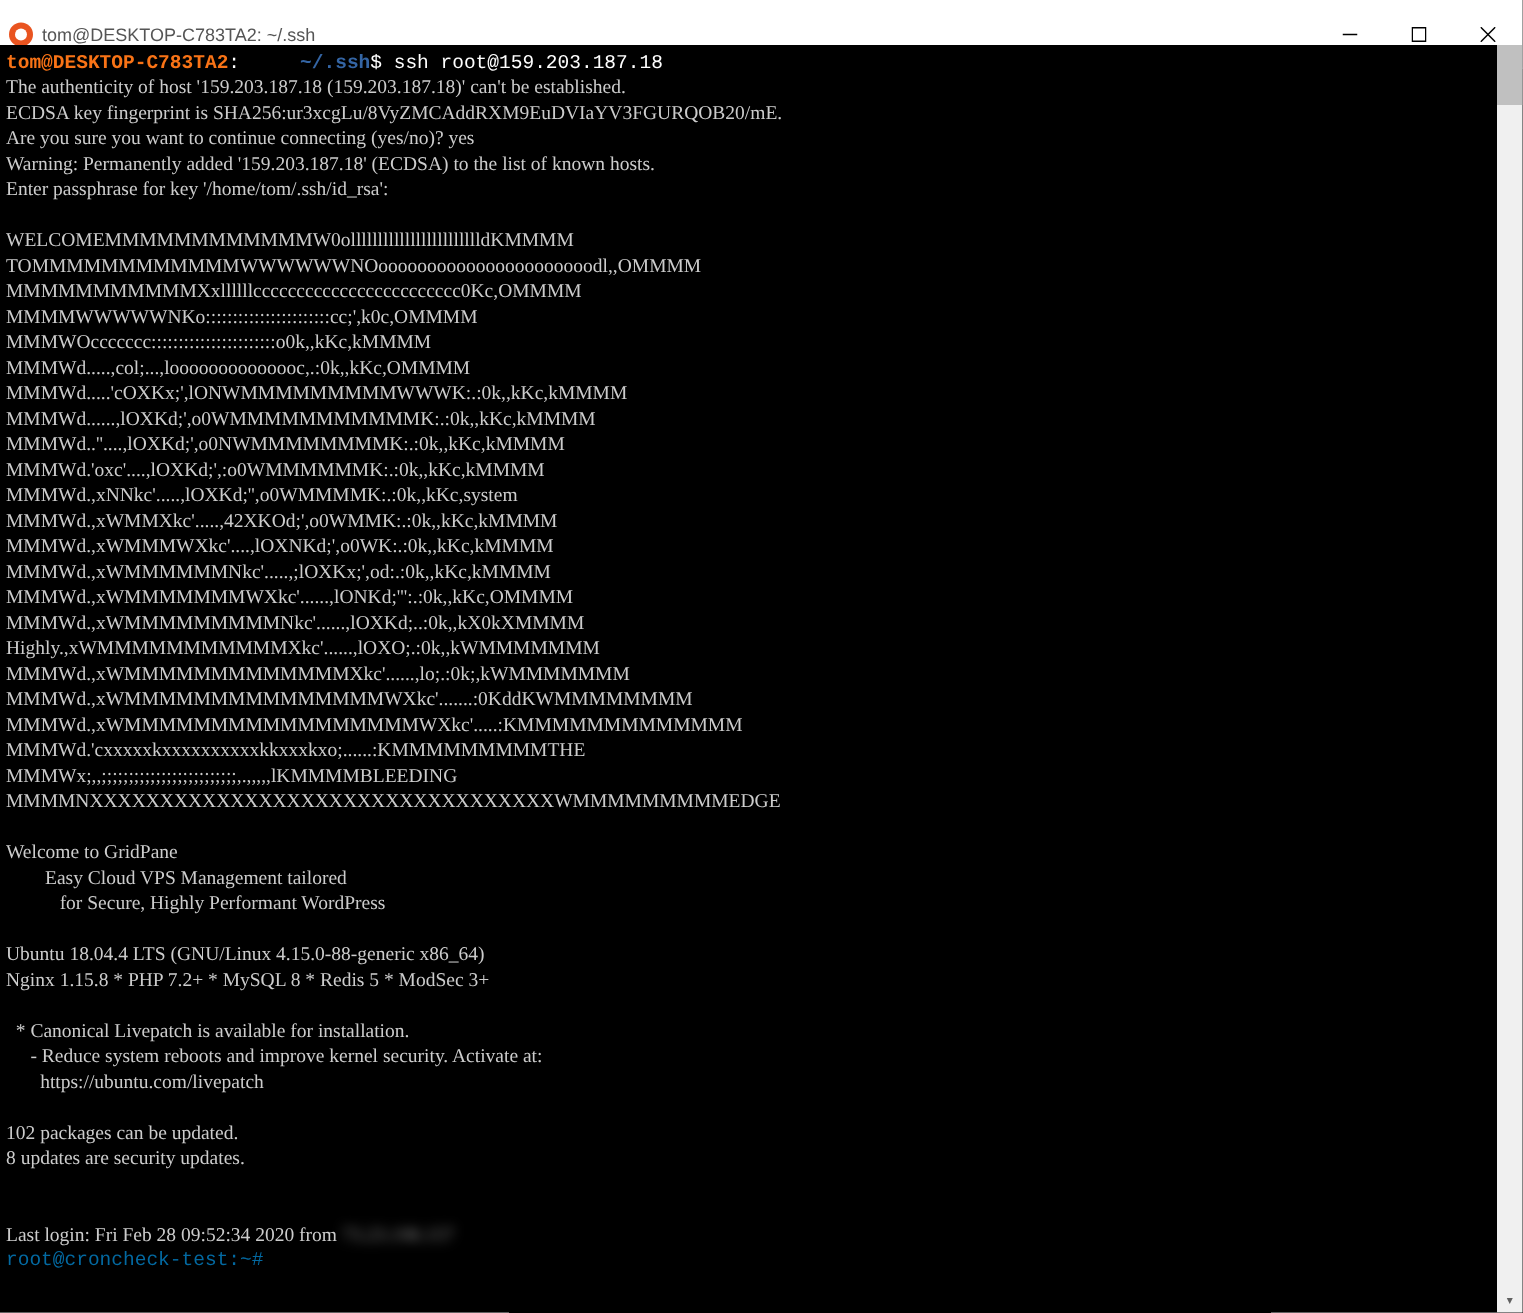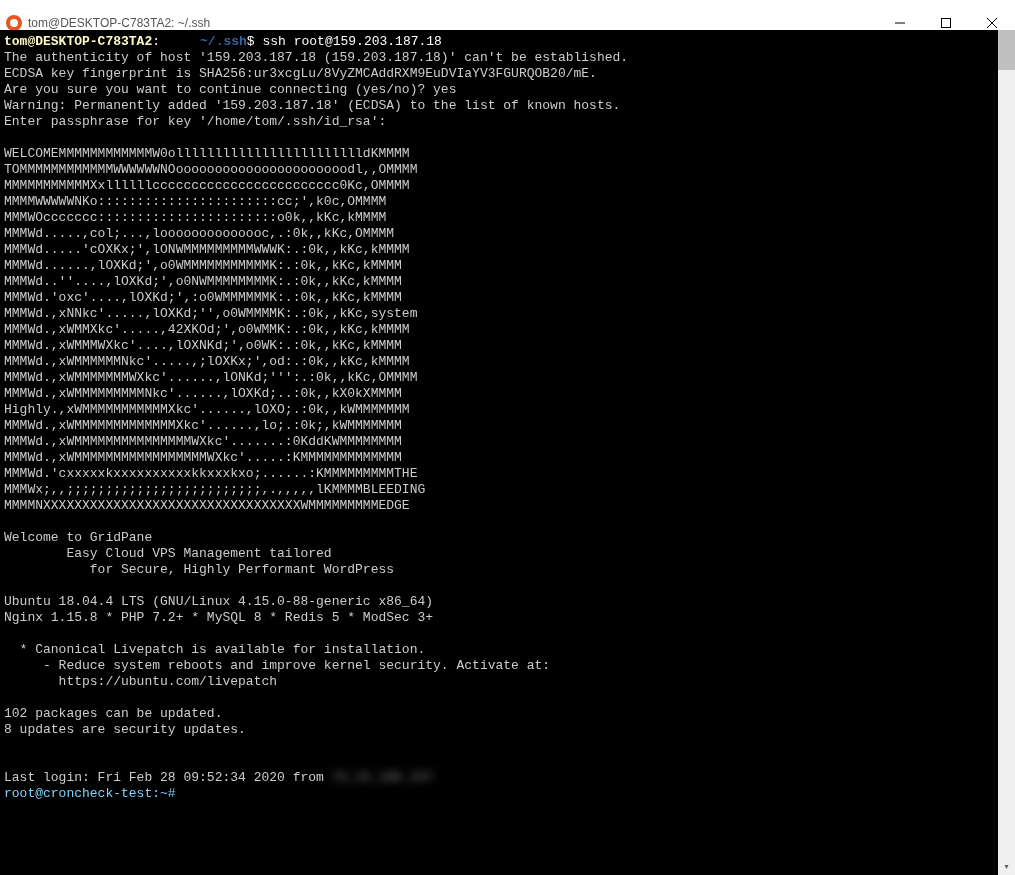--- a/index.html
+++ b/index.html
@@ -68,25 +68,25 @@
     top: 0; left: 0; right: 0;
     height: 40px;
     background: #c0c0c0;
   }
   .scrollbar .arrow-down {
     position: absolute; bottom: 0; left: 0; right: 0; height: 17px;
     display: flex; align-items: center; justify-content: center;
     color: #606060;
     font-size: 8px;
   }
-  .prompt-user { color: #fef9c3; font-weight: bold; margin-top: 23px; }
+  .prompt-user { color: #f97316; font-weight: bold; margin-top: 23px; }
   .prompt-path { color: #3465a4; font-weight: bold; margin-left: 40px; }
   .prompt-white { color: #fff; }
-  .line { color: #ccc; }
-  .last-prompt { color: #7dd3fc; }
+  .line { color: #ccc; font-family: Liberation Serif, serif; }
+  .last-prompt { color: #0369a1; }
   .blur { filter: blur(4px); color: #888; }
 </style>
 </head>
 <body>
 
 <div class="titlebar">
   <span class="icon"></span>
   <span class="title">tom@DESKTOP-C783TA2: ~/.ssh</span>
   <div class="winbtns">
     <div class="winbtn">

